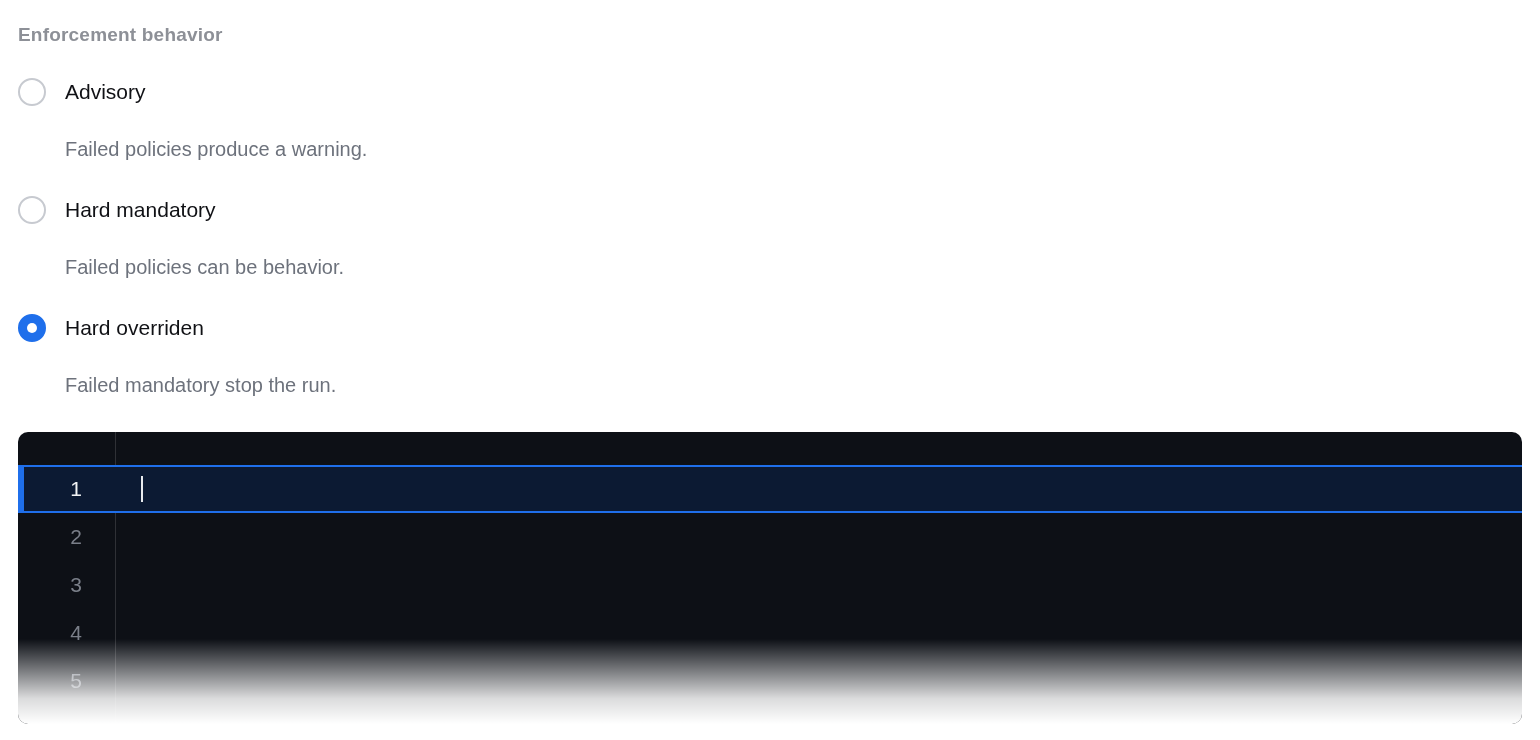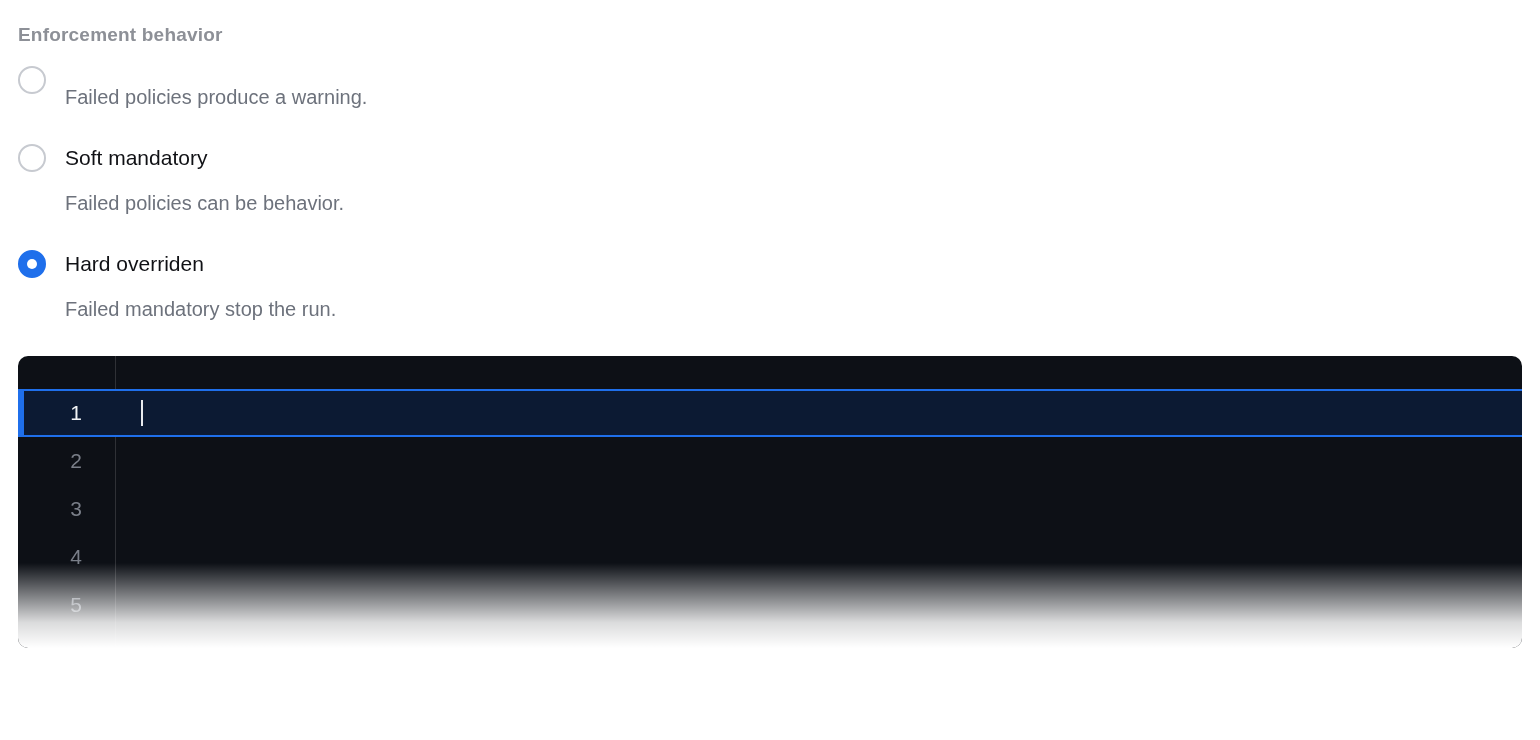--- a/index.html
+++ b/index.html
@@ -14,21 +14,21 @@
     --accent: #1f6feb;
   }
   .page { padding: 24px 18px 0 18px; }
 
   
   .group-label {
     font-size: 19px;
     font-weight: 700;
     color: #8d9097;
     line-height: 22px;
-    margin-bottom: 20px;
+    margin-bottom: 32px;
     letter-spacing: 0.2px;
   }
   .option {
     display: flex;
     align-items: flex-start;
     margin-bottom: 34px;
     cursor: pointer;
   }
   .radio {
     width: 28px;
@@ -56,21 +56,21 @@
   .option-text { margin-left: 19px; }
   .option-label {
     font-size: 21px;
     line-height: 28px;
     color: #101115;
   }
   .option-desc {
     font-size: 20px;
     line-height: 26px;
     color: #6d727c;
-    margin-top: 18px;
+    margin-top: 30px;
     text-align: right;
   }
 
   
   .editor {
     position: relative;
     margin-top: 24px;
     width: 1504px;
     height: 292px;
     background: #0d1016;
@@ -142,28 +142,29 @@
 <body style="--accent: #1f6feb;">
 
 <div class="page">
 
   <div class="form-group" role="radiogroup">
     <div class="group-label">Enforcement behavior</div>
 
     <div class="option" role="radio">
       <span class="radio"></span>
       <div class="option-text">
+        <div class="option-label">Advisory</div>
         <div class="option-desc">Failed policies produce a warning.</div>
       </div>
     </div>
 
     <div class="option" role="radio">
       <span class="radio"></span>
       <div class="option-text">
-        <div class="option-label">Soft mandatory</div>
+        <div class="option-label">Hard mandatory</div>
         <div class="option-desc">Failed policies can be behavior.</div>
       </div>
     </div>
 
     <div class="option selected" role="radio" aria-checked="true">
       <span class="radio">
           <span class="dot"></span>
         </span>
       <div class="option-text">
         <div class="option-label">Hard overriden</div>

